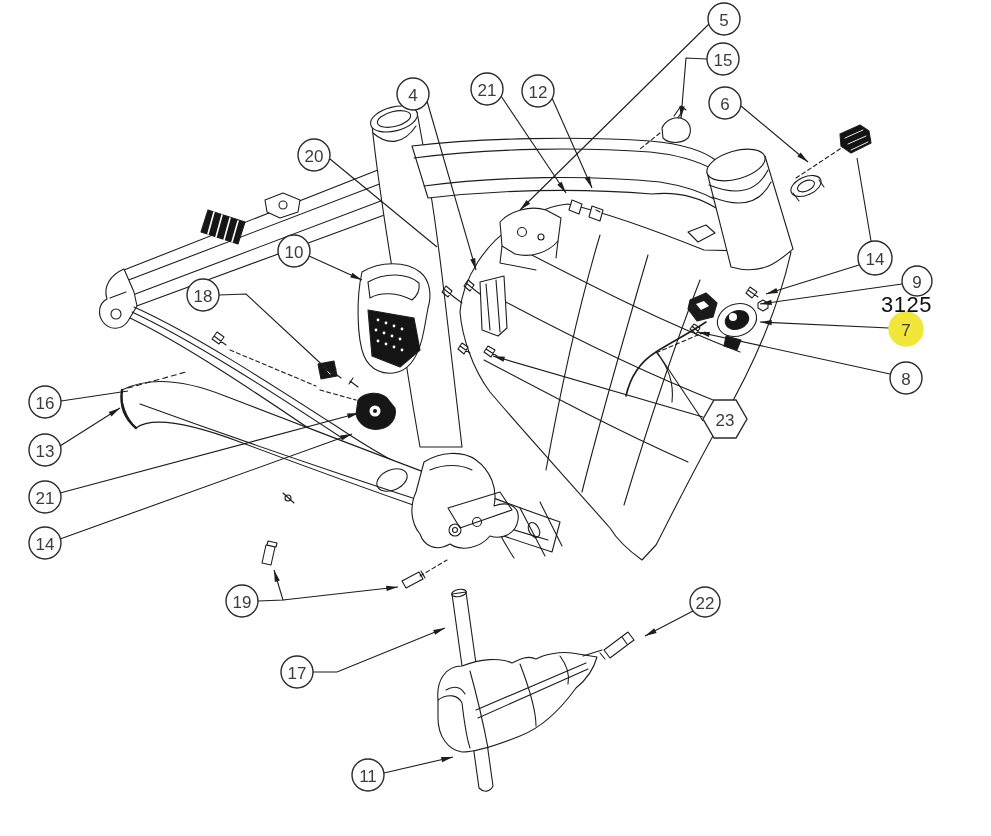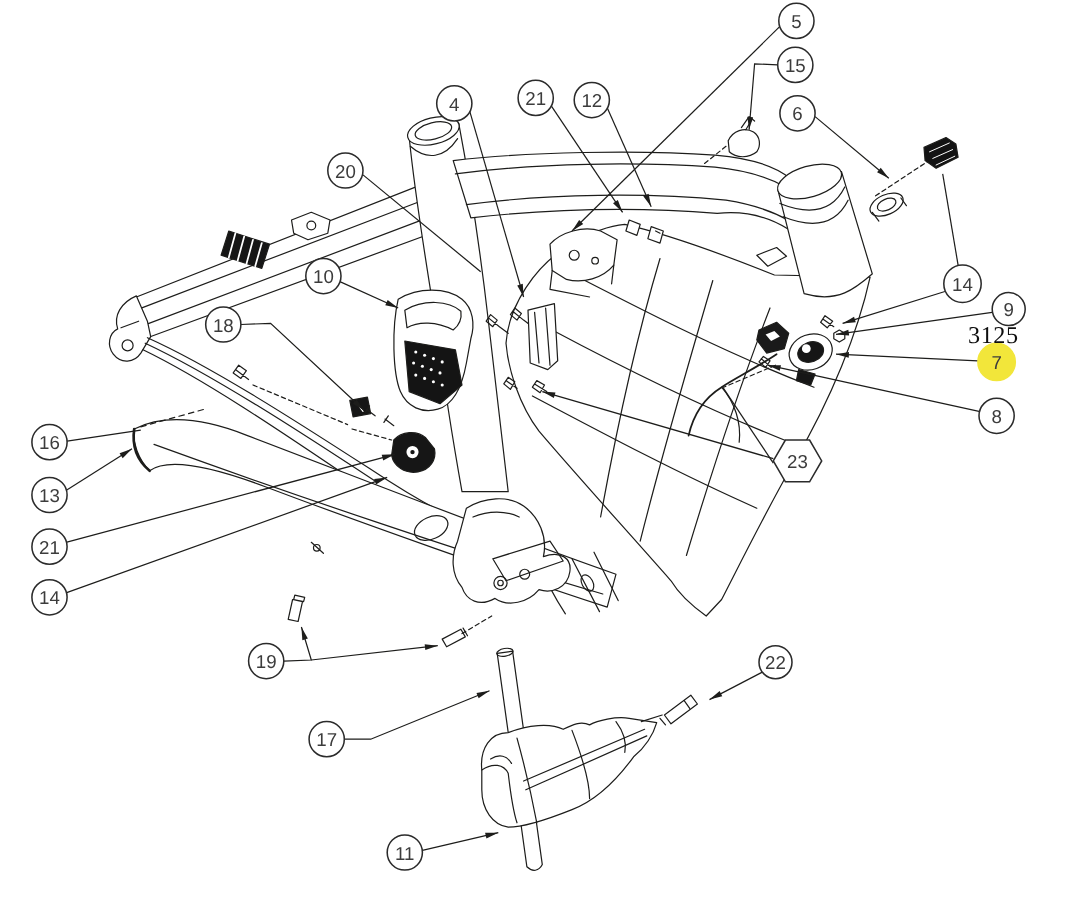--- a/index.html
+++ b/index.html
@@ -1,21 +1,21 @@
 <!DOCTYPE html>
 <html><head>
 <meta charset="utf-8">
 <style>
   html,body{margin:0;padding:0;background:#ffffff;}
   .stage{position:relative;width:991px;height:836px;background:#ffffff;overflow:hidden;
          font-family:"Liberation Sans",sans-serif;}
   .stage svg{position:absolute;left:0;top:0;}
-  .part-number{position:absolute;left:880px;top:292px;width:52px;text-align:left;
+  .part-number{position:absolute;left:880px;top:292px;width:52px;text-align:right;
                font-size:22px;letter-spacing:.5px;color:#0e0e0e;
-               font-family:Liberation Serif, serif;}
+               font-family:Liberation Sans, sans-serif;}
   .callout-num{font-family:"Liberation Sans",sans-serif;font-size:17px;fill:#3c3c3c;
                text-anchor:middle;dominant-baseline:central;}
   path,line,polyline,ellipse,circle,polygon{vector-effect:non-scaling-stroke;}
 </style>
 </head>
 <body>
 
 <div class="stage">
 
   <svg width="991" height="836" viewBox="0 0 991 836" xmlns="http://www.w3.org/2000/svg">

